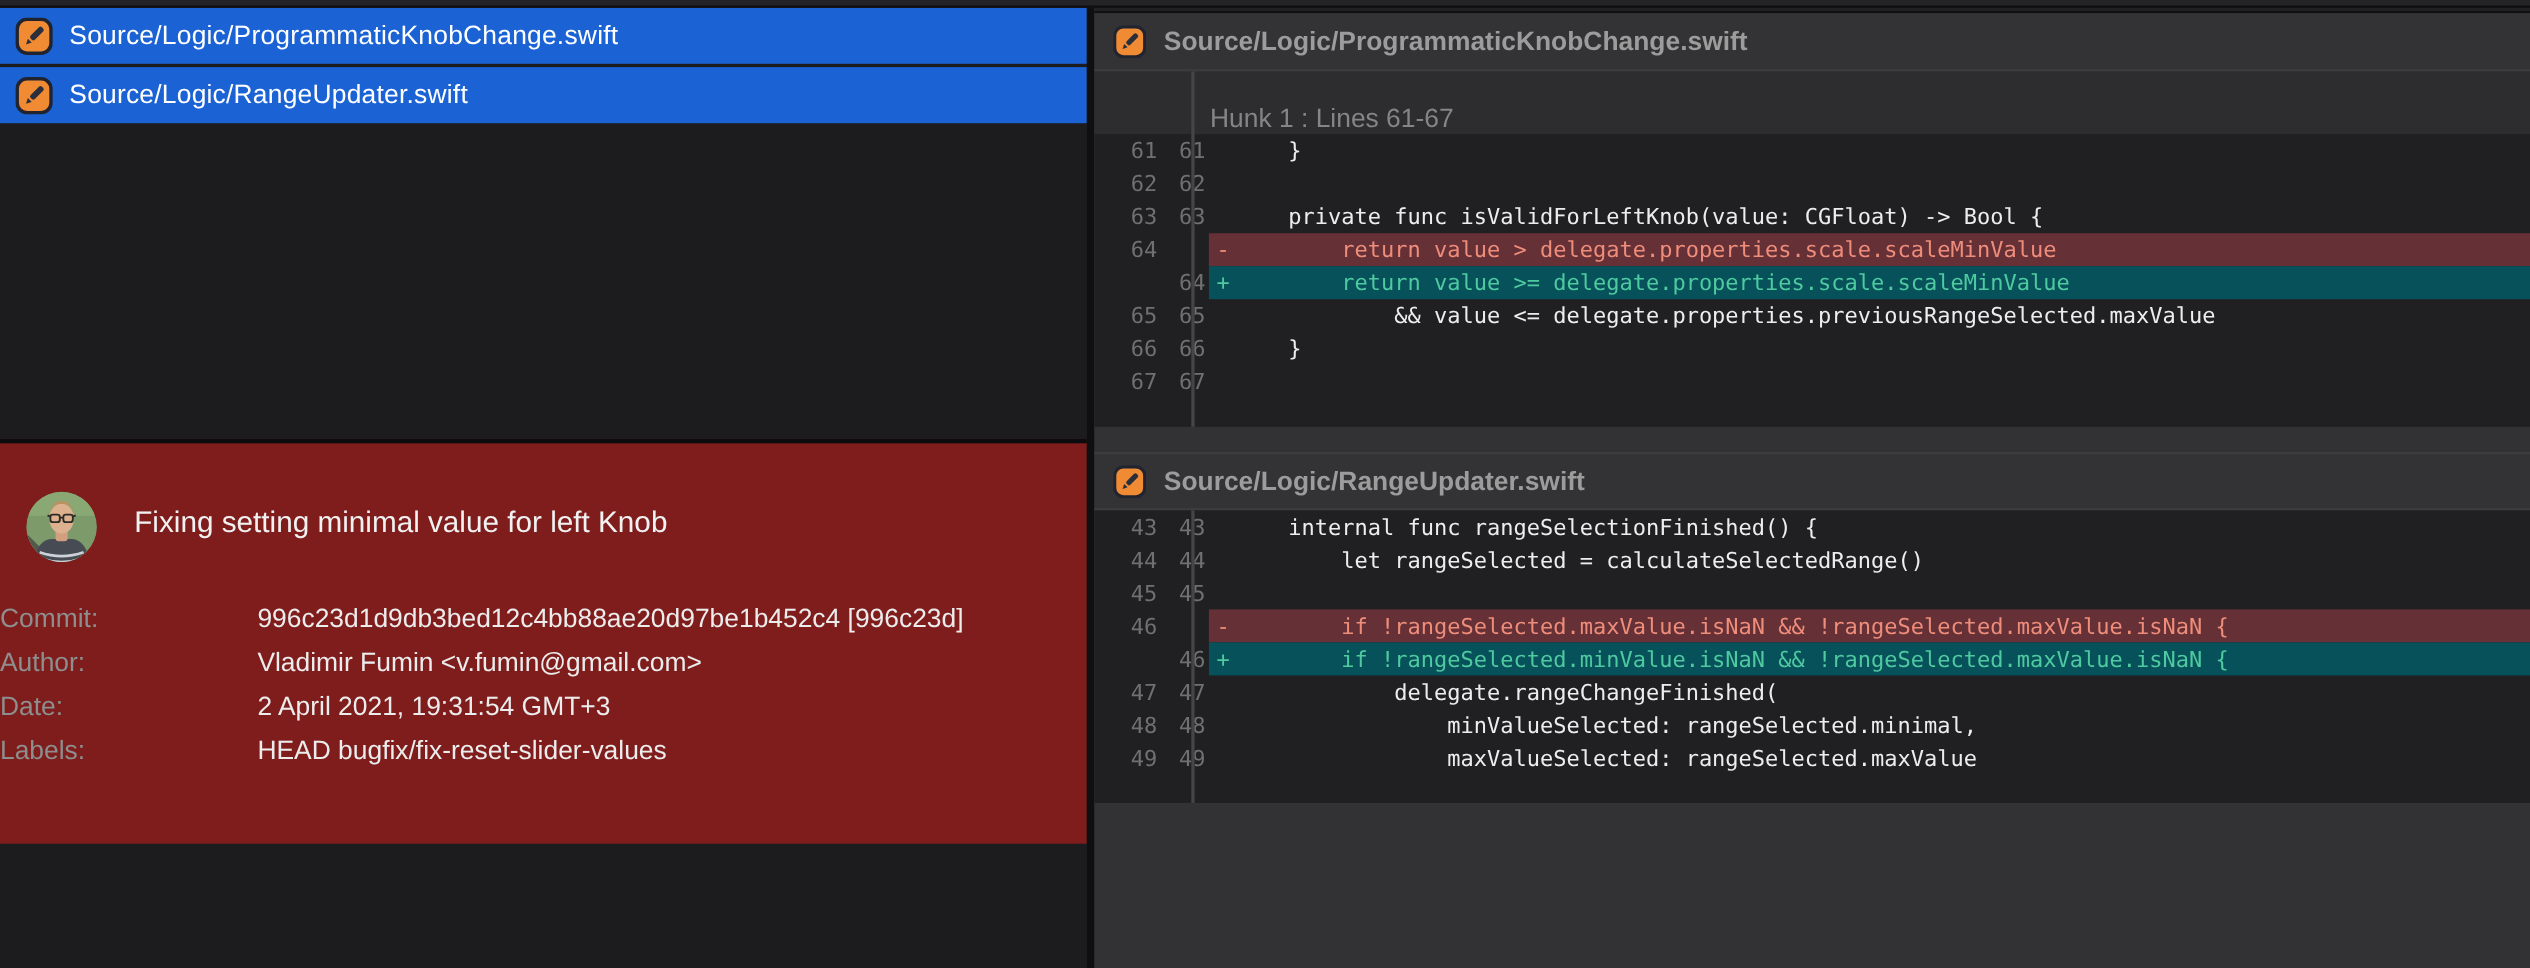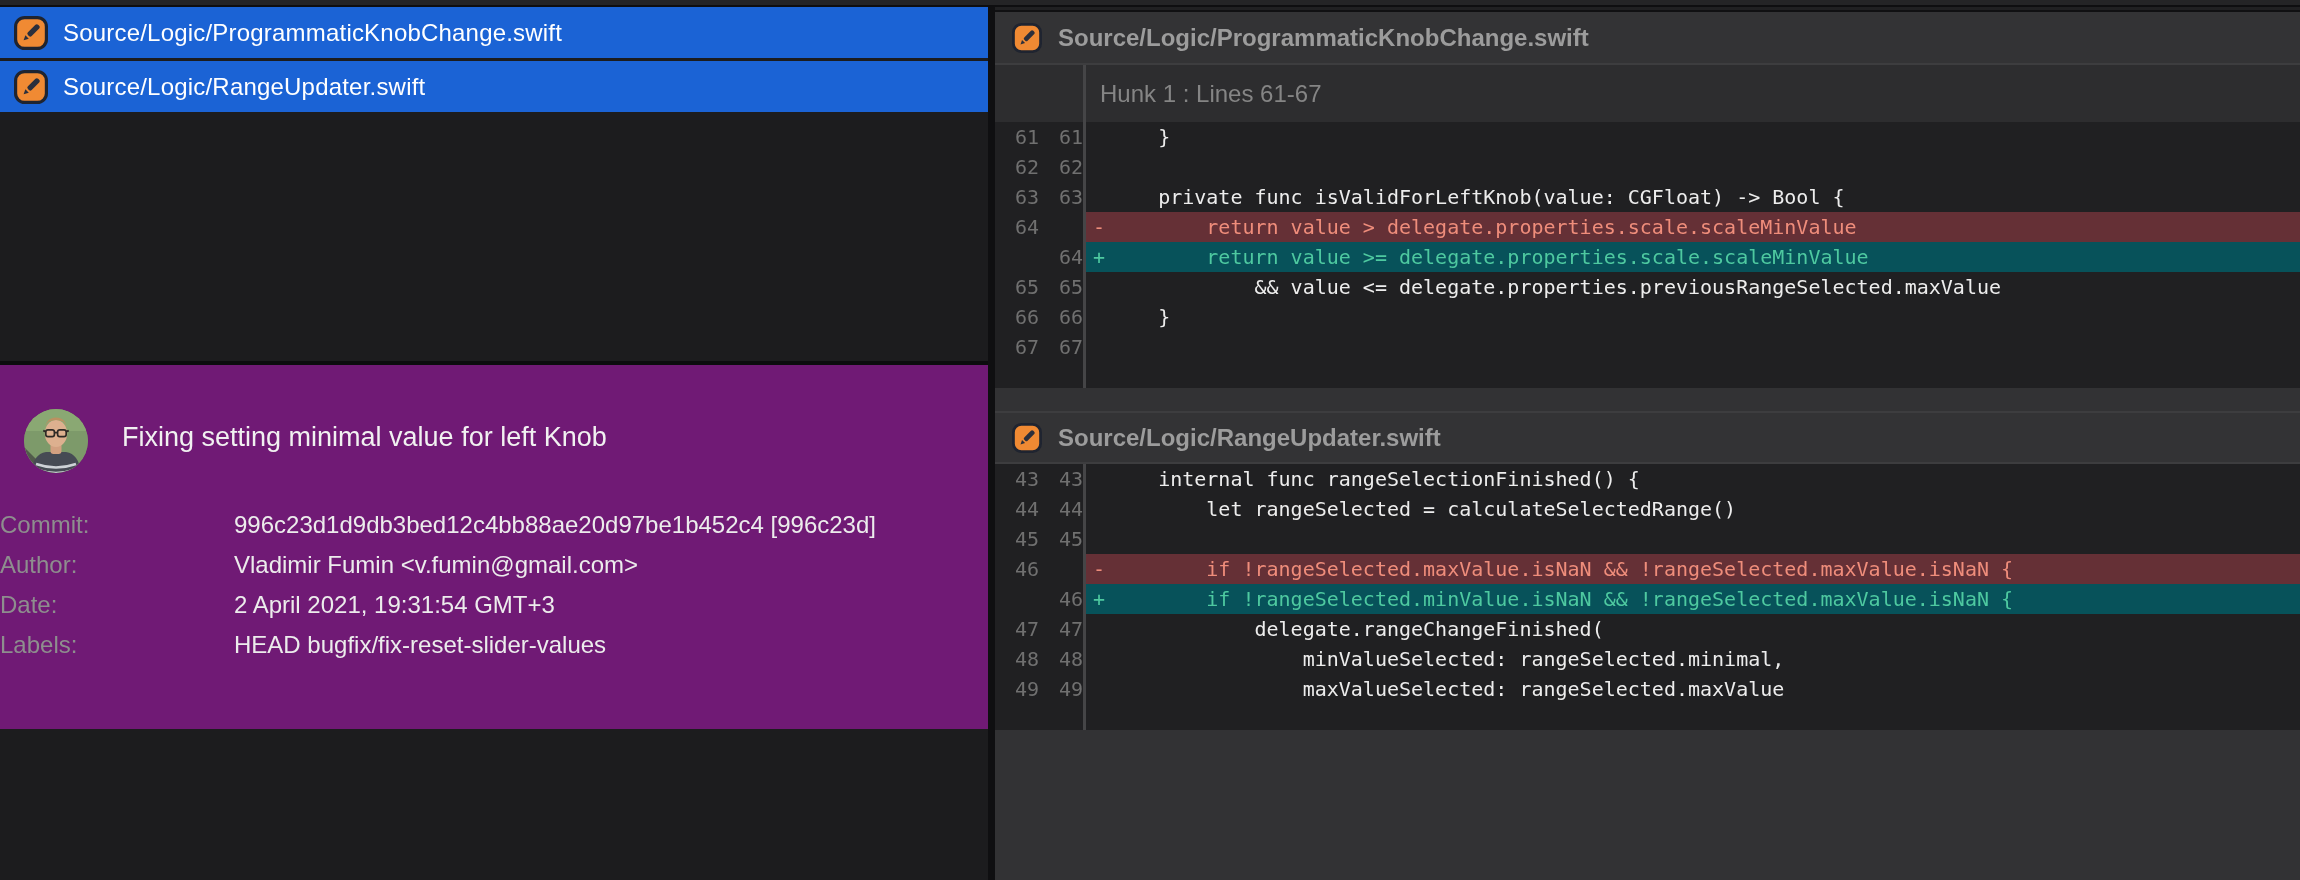--- a/index.html
+++ b/index.html
@@ -18,22 +18,22 @@
     position:absolute;left:0;width:988px;height:51px;background:#1b63d5;
     display:flex;align-items:center;padding-left:14px;box-sizing:border-box;gap:15px;cursor:default;
   }
   .file-row.row1{top:7px;}
   .file-row.row2{top:61px;}
   .file-row .fname{font-size:24px;color:#ffffff;font-weight:500;letter-spacing:.2px;white-space:nowrap;}
   .file-icon{width:34px;height:34px;flex:none;display:block;}
 
   
   .commit-panel{
-    position:absolute;left:0;top:361px;width:988px;height:368px;
-    background:#701a75;border-top:4px solid #0c0c0e;box-sizing:border-box;
+    position:absolute;left:0;top:399px;width:988px;height:368px;
+    background:#7f1d1d;border-top:4px solid #0c0c0e;box-sizing:border-box;
   }
   .avatar{position:absolute;left:24px;top:44px;width:64px;height:64px;border-radius:50%;overflow:hidden;background:#7b9468;}
   .avatar svg{display:block;width:64px;height:64px;}
   .commit-title{position:absolute;left:122px;top:57px;font-size:27px;color:#f1f1f1;white-space:nowrap;}
   .fields{position:absolute;left:0;top:140px;width:988px;}
   .field{display:flex;height:40px;align-items:center;font-size:24px;white-space:nowrap;}
   .field .lab{width:222px;text-align:left;color:#8e8e8e;flex:none;}
   .field .val{margin-left:12px;color:#ececec;}
   .field .val.link{color:#3f9ce8;text-decoration:underline;cursor:pointer;}
 
@@ -47,26 +47,26 @@
     height:53px;display:flex;align-items:center;gap:16px;
     padding-left:17px;box-sizing:border-box;background:#333335;
     border-bottom:2px solid #3d3d3f;cursor:default;
   }
   .diff-header.second{border-top:2px solid #3d3d3f;margin-top:23px;}
   .diff-header .dname{font-size:24px;font-weight:bold;color:#9c9c9c;white-space:nowrap;}
   .diff-header .file-icon{width:30px;height:30px;}
 
   .hunk{position:relative;}
   .hunk .vline{position:absolute;left:88px;top:0;bottom:0;width:3px;background:#454547;}
-  .hunk-header{display:flex;height:57px;background:#2d2d2f;align-items:center;}
+  .hunk-header{display:flex;height:57px;background:#2d2d2f;align-items:flex-end;}
   .hunk-header .hh-gut{width:91px;flex:none;height:100%;}
   .hunk-header .hh-text{padding-left:14px;color:#858585;font-size:24px;white-space:nowrap;}
   .code-rows{background:#202022;padding-bottom:26px;}
   .crow{display:flex;height:30px;font-family:"DejaVu Sans Mono",monospace;font-size:20px;line-height:30px;}
-  .gut{width:88px;flex:none;display:flex;padding-left:8px;box-sizing:border-box;color:#707070;}
+  .gut{width:88px;flex:none;display:flex;padding-left:8px;box-sizing:border-box;color:#707070;margin-left:13px;}
   .gut .on{width:36px;text-align:right;}
   .gut .nn{width:38px;text-align:right;margin-left:6px;}
   .ctext{
     flex:1;margin-left:3px;padding-left:24px;position:relative;
     white-space:pre;color:#ededed;overflow:hidden;
   }
   .crow.removed .ctext{background:#653036;color:#ef8d7b;}
   .crow.added .ctext{background:#07525a;color:#4ec9a0;}
   .marker{position:absolute;left:7px;top:0;width:16px;}
 </style>

